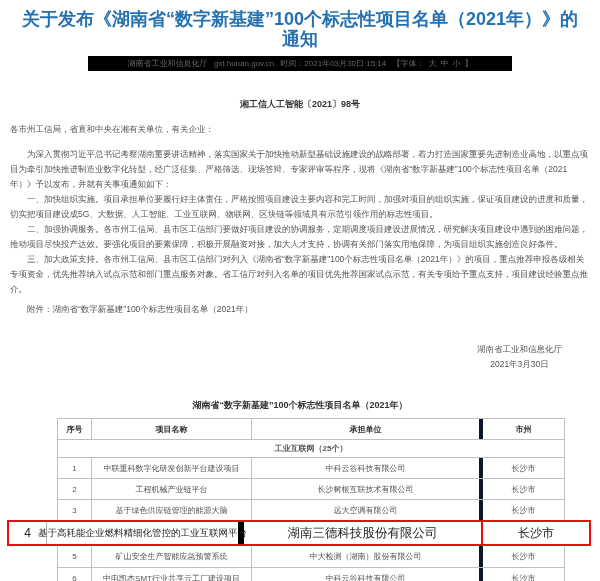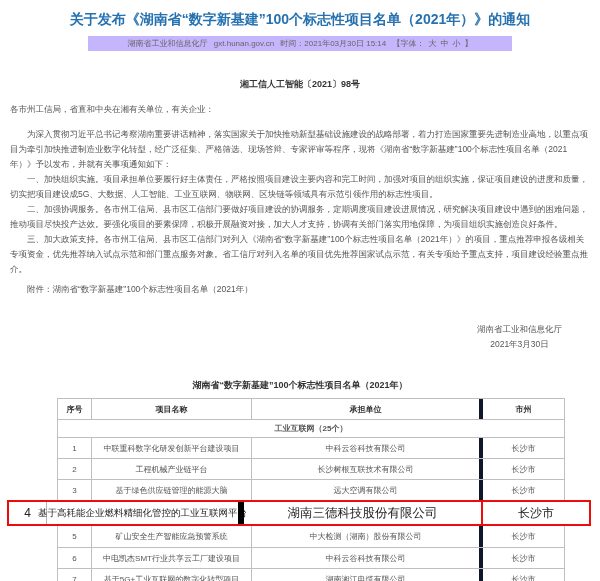--- a/index.html
+++ b/index.html
@@ -8,30 +8,30 @@
     font-family: "Liberation Sans", "DejaVu Sans", sans-serif;
     color: #555;
     position: relative;
     height: 581px;
     overflow: hidden;
   }
   .page-title {
     margin-top: 9px;
     padding: 0 18px;
     text-align: center;
-    font-size: 14px;
+    font-size: 18px;
     font-weight: bold;
     color: #2672b0;
     line-height: 20px;
   }
   .meta-bar {
     width: 424px;
     height: 15px;
     margin: 7px auto 0 auto;
-    background: #c4b5fd;
+    background: #000000;
     text-align: center;
     font-size: 8px;
     color: #666;
     line-height: 15px;
     white-space: nowrap;
   }
   .meta-bar span { margin: 0 2px; }
   .font-size-option { cursor: pointer; margin: 0 1px; }
   .doc-number {
     margin-top: 27px;

